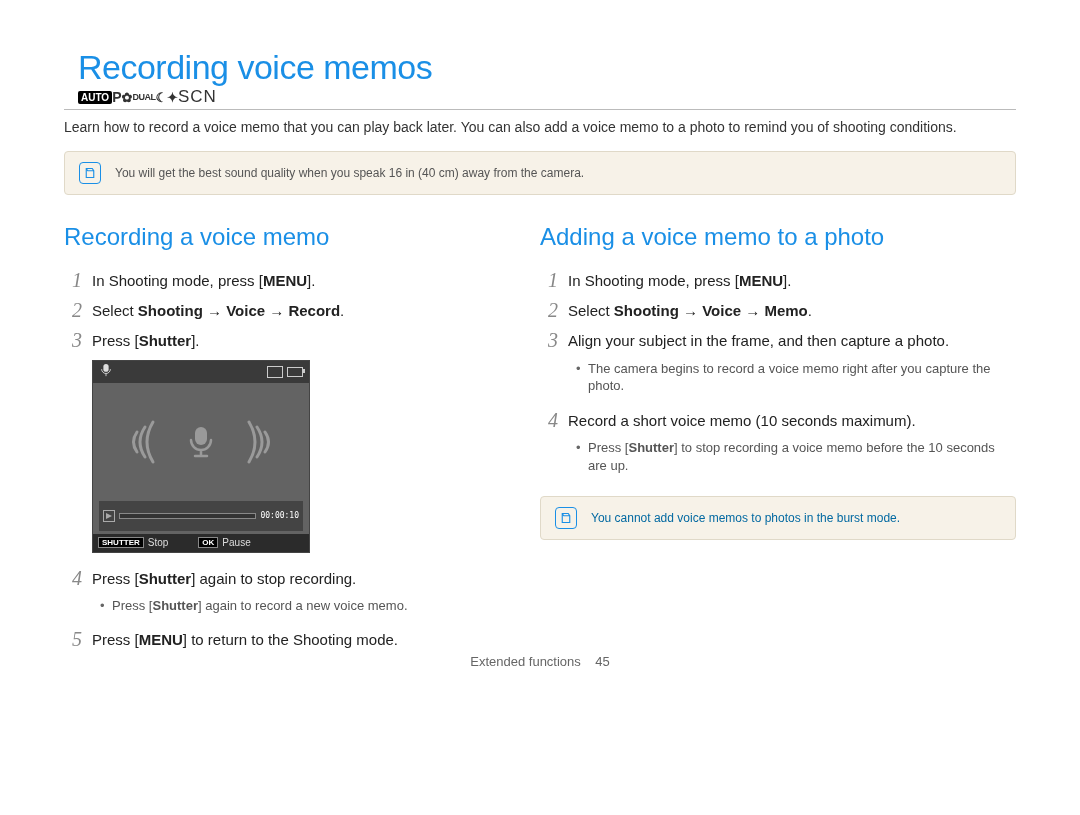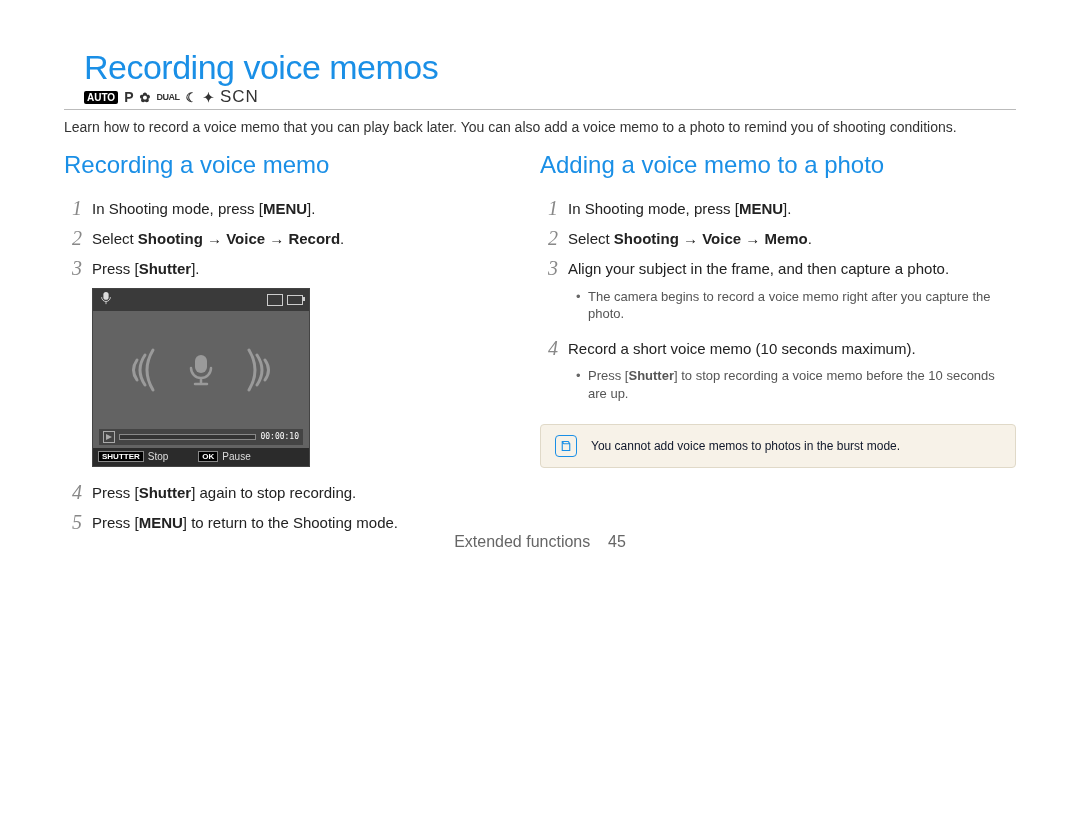--- a/index.html
+++ b/index.html
@@ -27,22 +27,21 @@
   .page-title {
     font-size: 34px;
     font-weight: 300;
     color: #1a8fe6;
     letter-spacing: -0.5px;
     font-family: Arial Narrow, Arial, sans-serif;
   }
   .mode-icons {
     display: flex;
     align-items: center;
-    gap: 6px;
-    margin-left: 20px;
+    margin-left: 14px;
     color: #333;
   }
   .mi {
     font-size: 12px;
     font-weight: 700;
     display: inline-flex;
     align-items: center;
     justify-content: center;
   }
   .mi.auto {
@@ -162,21 +161,21 @@
   }
   .mic svg { width:100%; height:100%; }
   .waves-l, .waves-r {
     position:absolute; top:50%; transform:translateY(-50%);
     width:40px; height:60px;
   }
   .waves-l { left:30px;}
   .waves-r { right:30px;}
   .waves-l svg, .waves-r svg { width:100%; height:100%;}
   .screen-progress {
-    height:16px; background:#444;
+    height:30px; background:#444;
     margin:0 6px 3px 6px;
     display:flex; align-items:center;
     padding:0 4px;
     gap:4px;
   }
   .prog-btn { width:10px;height:10px;border:1px solid #aaa;display:flex;align-items:center;justify-content:center;}
   .prog-bar { flex:1; height:4px; background:#333; border:1px solid #888;}
   .prog-time { color:#fff; font-size:8px; font-family:monospace;}
   .screen-bottom {
     height:18px; background:#2b2b2b; display:flex;
@@ -186,33 +185,33 @@
   .sb-kbd { background:#000; border:1px solid #888; color:#fff; font-size:8px; padding:0 3px; font-weight:700;}
   .sb-cell.right { margin-left:20px;}
   .note2 {
     background:#f7f2e8;
     border:1px solid #e0d9c8;
     border-radius:4px;
     display:flex;
     align-items:center;
     padding:10px 14px;
     font-size:12px;
-    color:#0f172a;
+    color:#0369a1;
     margin-top:22px;
   }
   .note2 .nicon {
     width:20px;height:20px;border:1.5px solid #1a8fe6;border-radius:4px;
     display:flex;align-items:center;justify-content:center;margin-right:14px;flex-shrink:0;
   }
   .note2 .nicon svg { width:12px;height:12px;stroke:#1a8fe6;fill:none;stroke-width:1.5;}
   .footer {
     position:absolute;
     left:0; right:0; bottom:20px;
     text-align:center;
-    font-size:16px;
+    font-size:13px;
     color:#666;
   }
 </style>
 </head>
 <body>
 
 <div class="page">
 
   <div class="title-row">
     <div class="page-title">Recording voice memos</div>
@@ -222,20 +221,28 @@
       <span class="mi moon">✿</span>
       <span class="mi dual">DUAL</span>
       <span class="mi moon">☾</span>
       <span class="mi flash">✦</span>
       <span class="mi scn">SCN</span>
     </div>
   </div>
 
   <div class="intro">Learn how to record a voice memo that you can play back later. You can also add a voice memo to a photo to remind you of shooting conditions.</div>
 
+  <div class="note-box">
+    <div class="nicon">
+      <svg viewBox="0 0 16 16">
+          <path d="M3 2 L11 2 L13 5 L13 14 L3 14 Z M3 2 L5 5 L13 5"></path>
+        </svg>
+    </div>
+    <span>You will get the best sound quality when you speak 16 in (40 cm) away from the camera.</span>
+  </div>
 
   <div class="cols">
 
     <div class="col">
       <div class="sect-title">Recording a voice memo</div>
 
       <div class="step">
         <div class="num">1</div>
         <div class="txt">
           <span>In Shooting mode, press [</span><span class="kbd">MENU</span><span>].</span>
@@ -307,20 +314,25 @@
           </div>
         </div>
       </div>
 
       <div class="step">
         <div class="num">4</div>
         <div class="txt">
           <span>Press [</span><span class="kbd">Shutter</span><span>] again to stop recording.</span>
         </div>
       </div>
+      <ul class="sub">
+        <li>
+          <span>Press [</span><span class="kbd">Shutter</span><span>] again to record a new voice memo.</span>
+        </li>
+      </ul>
 
       <div class="step">
         <div class="num">5</div>
         <div class="txt">
           <span>Press [</span><span class="kbd">MENU</span><span>] to return to the Shooting mode.</span>
         </div>
       </div>
     </div>
 
     <div class="col">

